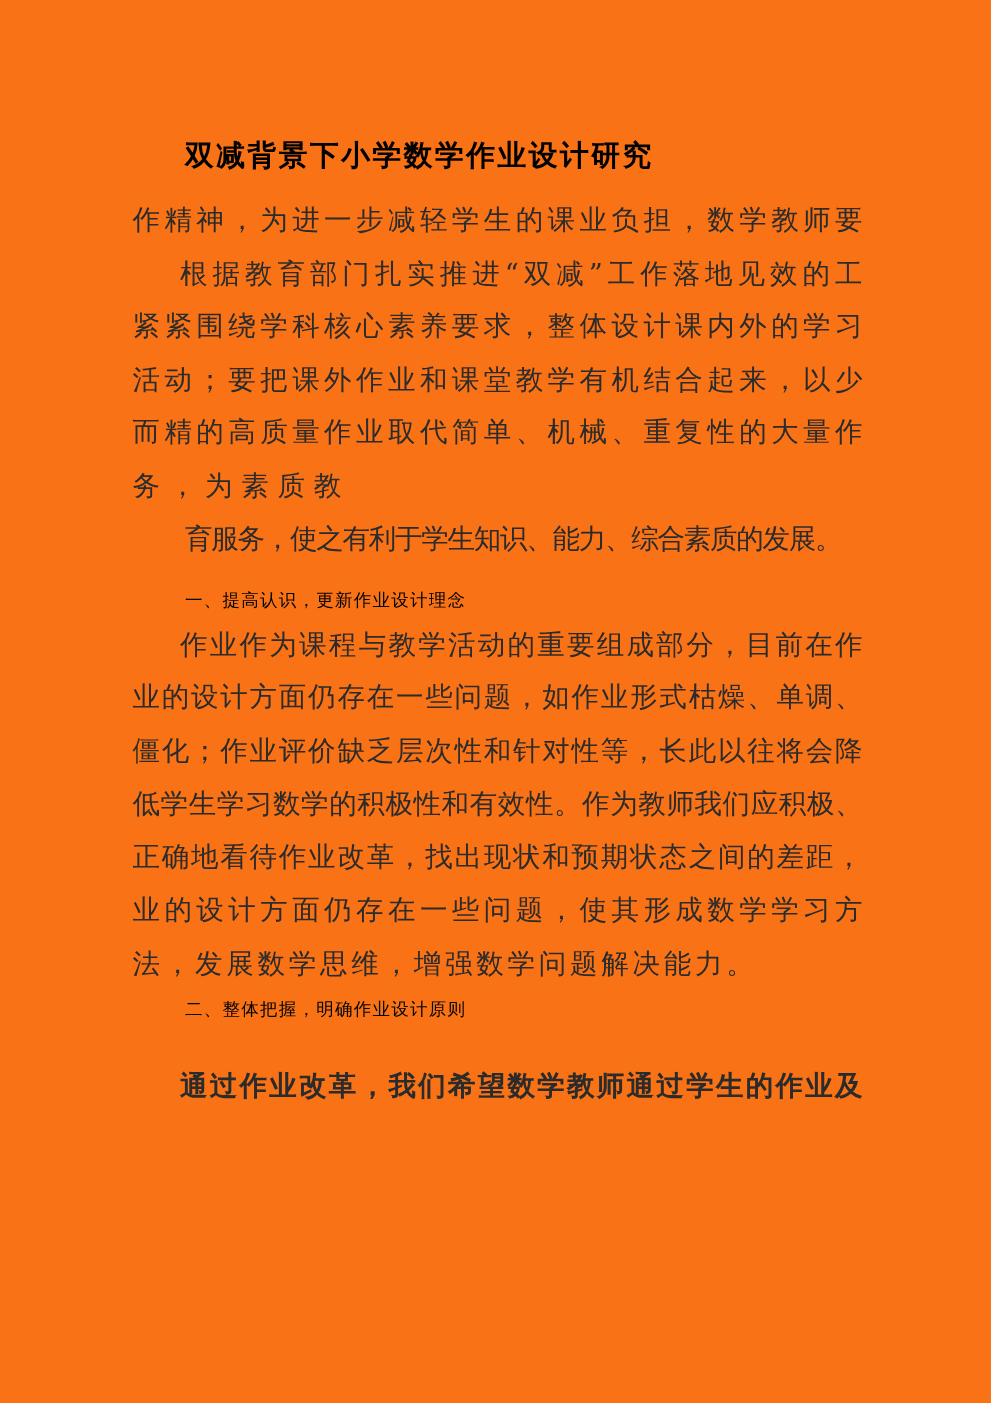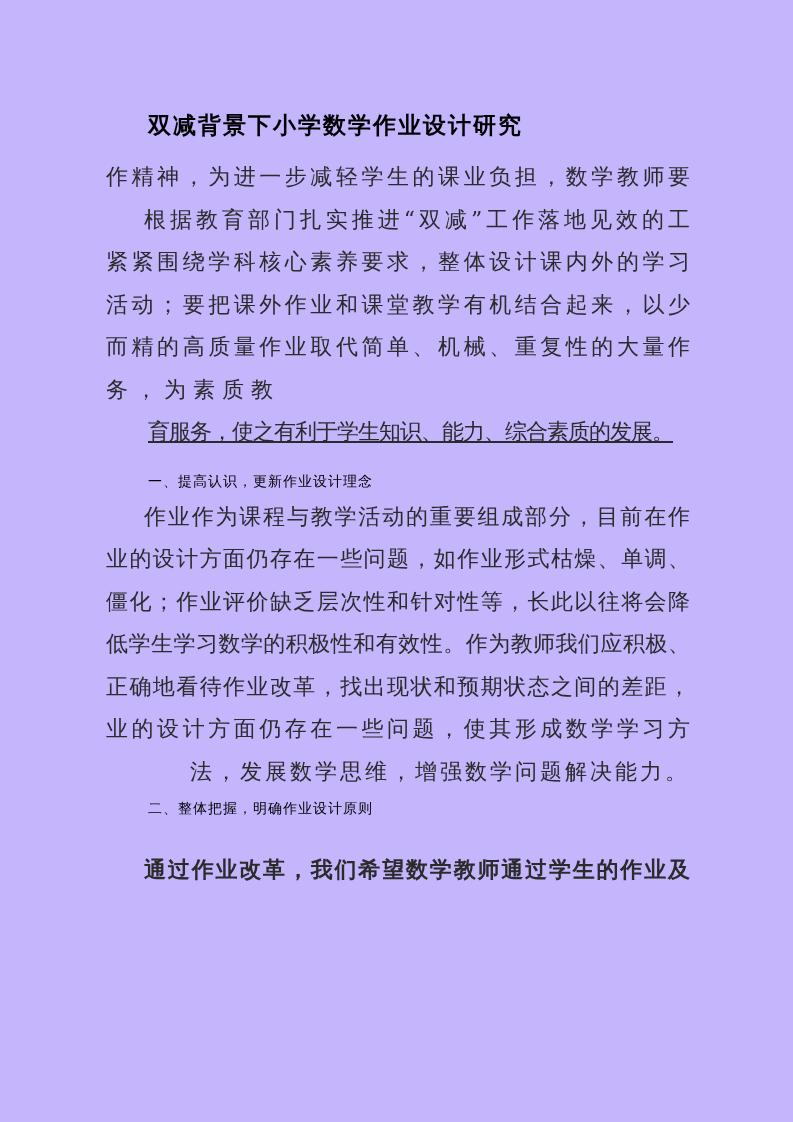--- a/index.html
+++ b/index.html
@@ -4,21 +4,21 @@
 <style>
   html, body {
     margin: 0;
     padding: 0;
     background: #ffffff;
   }
   .page {
     position: relative;
     width: 793px;
     height: 1122px;
-    background: #c4b5fd;
+    background: #f97316;
     overflow: hidden;
   }
   .doc {
     position: absolute;
     left: 106px;
     top: 100px;
     width: 584px;
     color: #2b2b2b;
     font-family: "DejaVu Serif", serif;
     font-size: 22px;
@@ -47,34 +47,33 @@
   }
   .indent { padding-left: 38px; }
   .p1 { margin-top: 16px; }
   .short-end { letter-spacing: 7px; }      
   .p2 {
     line-height: 42.5px;
     height: 42.5px;
     padding-left: 42px;
     letter-spacing: -1px;
     white-space: nowrap;
-    text-decoration: underline;
   }
   .heading {
     font-family: "DejaVu Sans", sans-serif;
     font-weight: 400;
     font-size: 14px;
     line-height: 30px;
     letter-spacing: 1px;
     padding-left: 42px;
     color: #000000;
   }
   .h1 { margin-top: 12px; }
   .p3 { }
-  .p3-last { letter-spacing: 3px; text-align: right; }
+  .p3-last { letter-spacing: 3px; }
   .h2 { margin-top: 0; }
   .p4 { margin-top: 25px; font-weight: bold; }
 </style>
 </head>
 <body>
 
 <div class="page">
   <div class="doc">
 
     <div class="doc-title">双减背景下小学数学作业设计研究</div>

